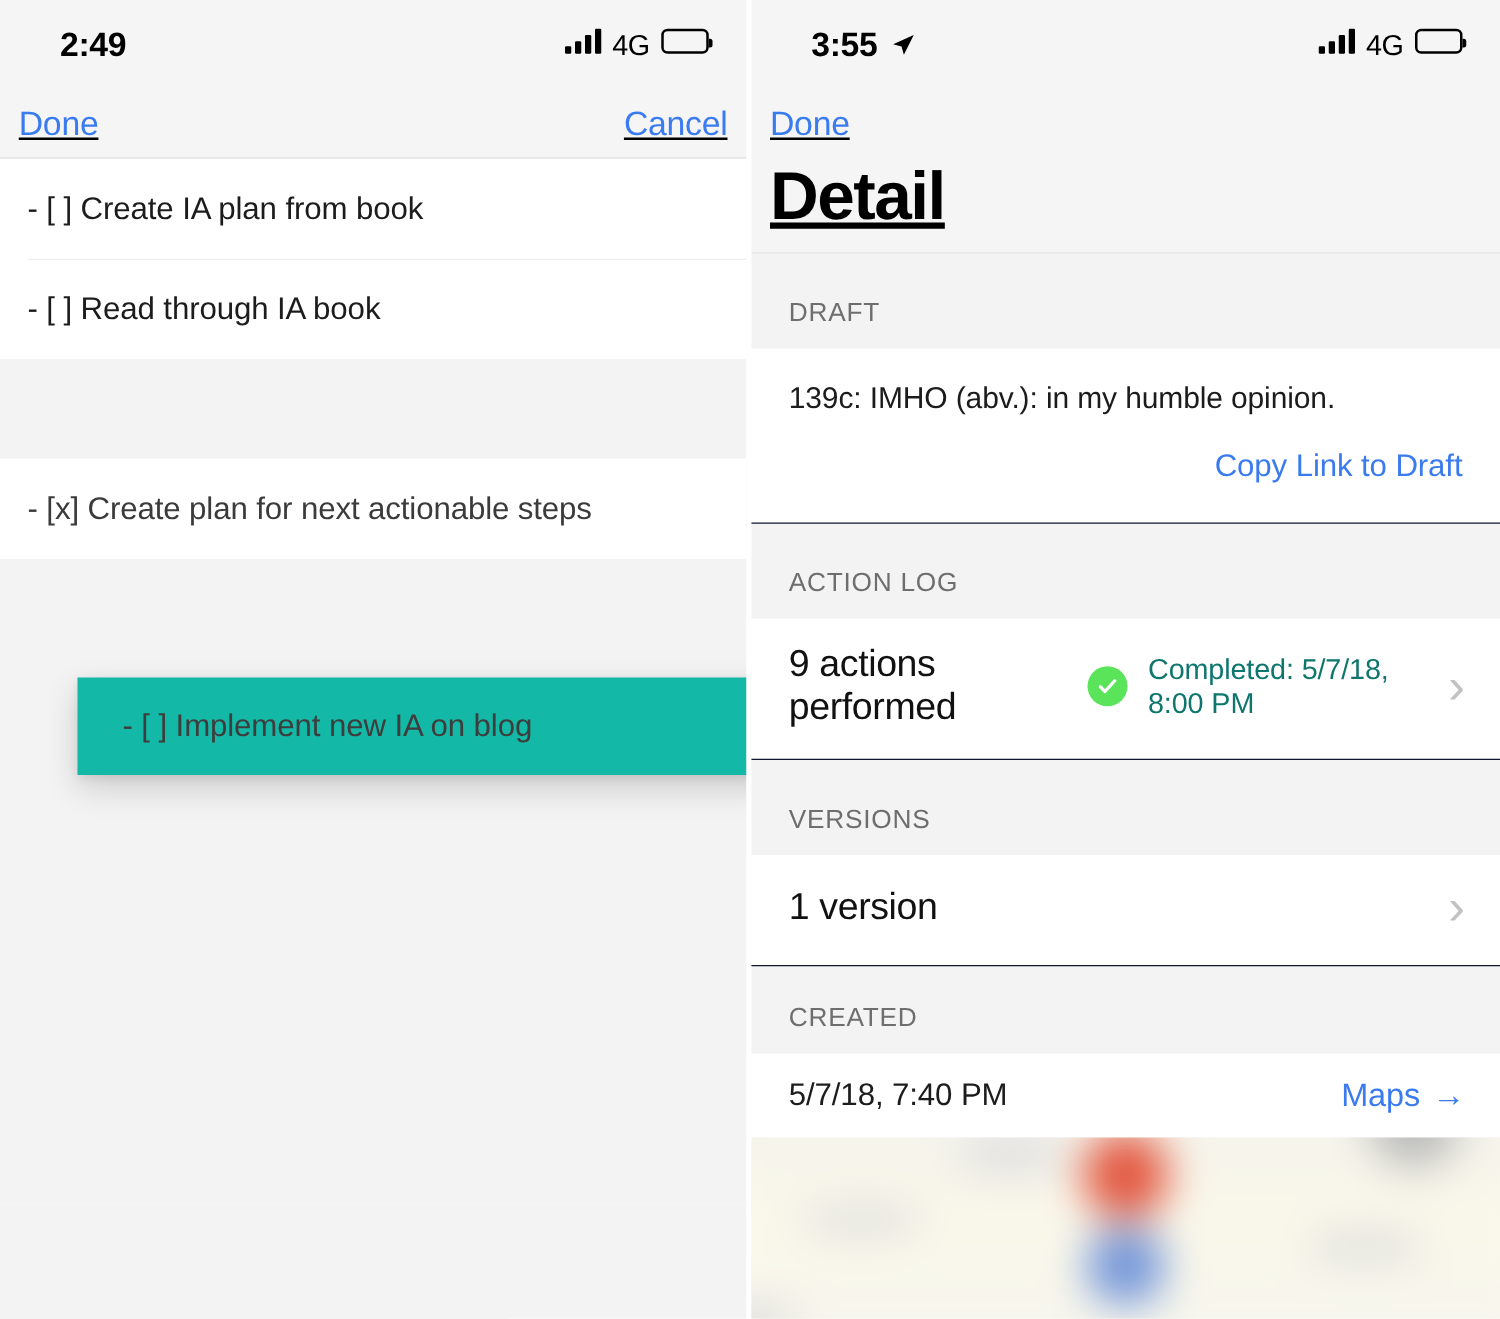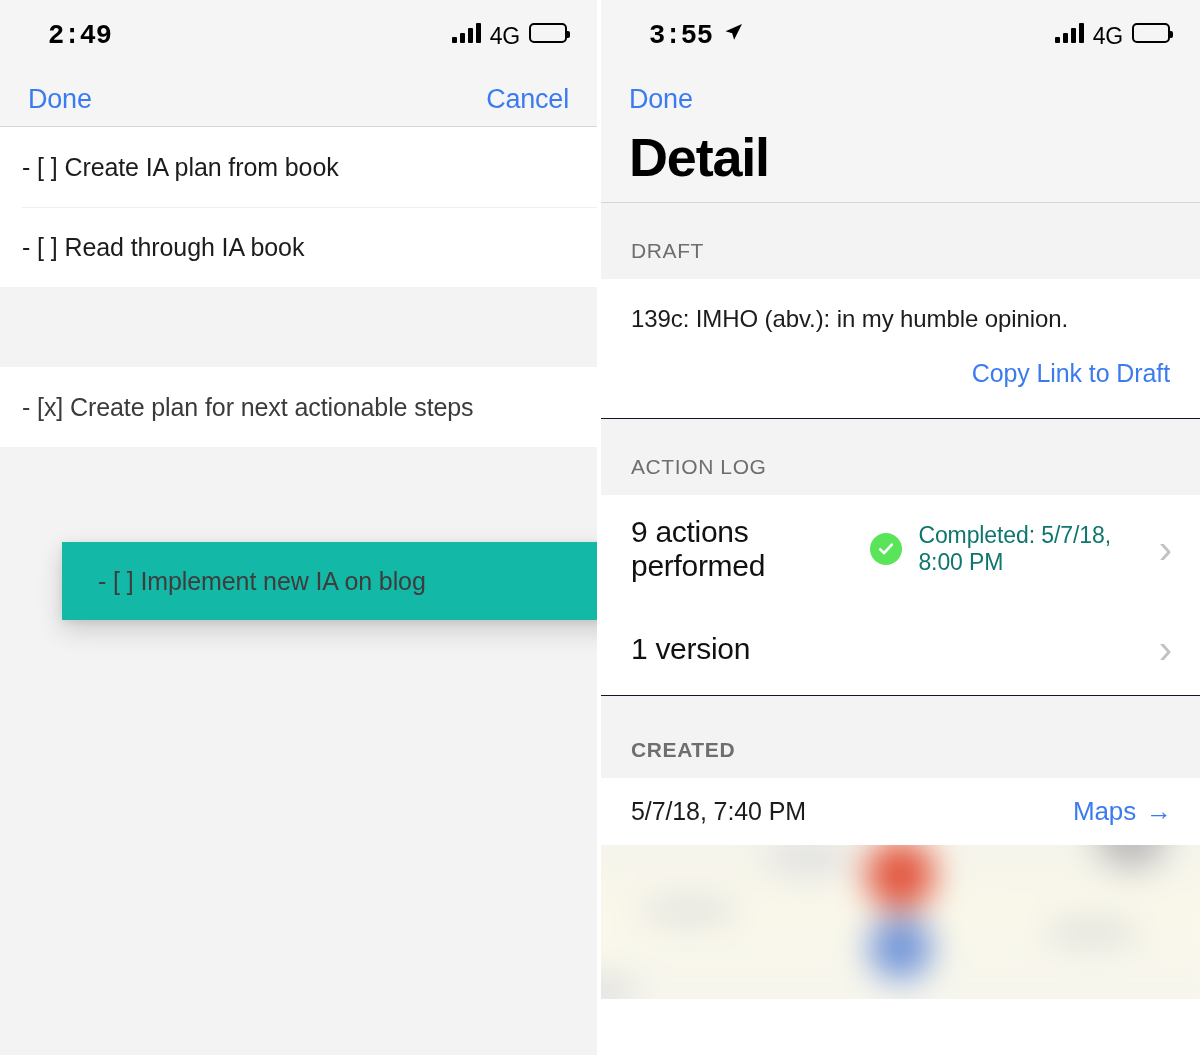--- a/index.html
+++ b/index.html
@@ -34,22 +34,22 @@
     height: 72px;
     background: #f5f5f5;
     display: flex;
     align-items: center;
     justify-content: space-between;
     padding: 0 30px 0 48px;
     box-sizing: border-box;
   }
   .status-left {
     display: flex;
+    align-items: center;
     gap: 9px;
-    font-family: Liberation Mono, monospace;
   }
   .status-time {
     font-size: 27px;
     font-weight: 600;
     color: #000;
     letter-spacing: -0.3px;
   }
   .loc-arrow { display: block; }
   .status-right {
     display: flex;
@@ -73,22 +73,23 @@
   }
   .battery .fill { height: 100%; width: 82%; background: #000; border-radius: 2px; }
   .battery .cap {
     position: absolute; right: -5px; top: 6px;
     width: 3px; height: 7px; background: #000; border-radius: 0 2px 2px 0;
   }
 
   
   .navbar {
     background: #f5f5f5;
-    padding: 0 28px;
+    padding: 0 15px;
     box-sizing: border-box;
+    text-decoration: underline;
   }
   .nav-actions {
     display: flex;
     align-items: center;
     justify-content: space-between;
     height: 54px;
   }
   .nav-btn {
     font-size: 27px;
     color: #3b7bf0;
@@ -166,21 +167,21 @@
 
   
   .detail-body { background: #ffffff; }
   .section-head {
     background: #f3f3f3;
     padding: 36px 30px 16px 30px;
     font-size: 21px;
     color: #6e6e6e;
     letter-spacing: 0.6px;
   }
-  .section-head.tight { padding-top: 42px; font-weight: bold; }
+  .section-head.tight { padding-top: 30px; }
   .sep-top { border-top: 1px solid #0f172a; }
   .draft-text {
     background: #ffffff;
     padding: 26px 30px 0 30px;
     font-size: 24px;
     color: #1c1c1c;
     letter-spacing: -0.1px;
   }
   .copy-link-row {
     background: #ffffff;
@@ -368,20 +369,21 @@
               <svg width="20" height="20" viewBox="0 0 20 20">
                   <path d="M4.2 10.4 L8 14.2 L15.8 5.6" stroke="#fff" stroke-width="2.6" fill="none" stroke-linecap="round" stroke-linejoin="round"></path>
                 </svg>
             </span>
             <span>Completed: 5/7/18, 8:00 PM</span>
           </span>
         </div>
         <span class="chevron">›</span>
       </div>
 
+      <div class="section-head sep-top">VERSIONS</div>
       <div class="version-row">
         <span class="row-title">1 version</span>
         <span class="chevron">›</span>
       </div>
 
       <div class="section-head sep-top tight">CREATED</div>
       <div class="created-row">
         <span class="created-date">5/7/18, 7:40 PM</span>
         <button class="maps-link">
           <span>Maps</span>

